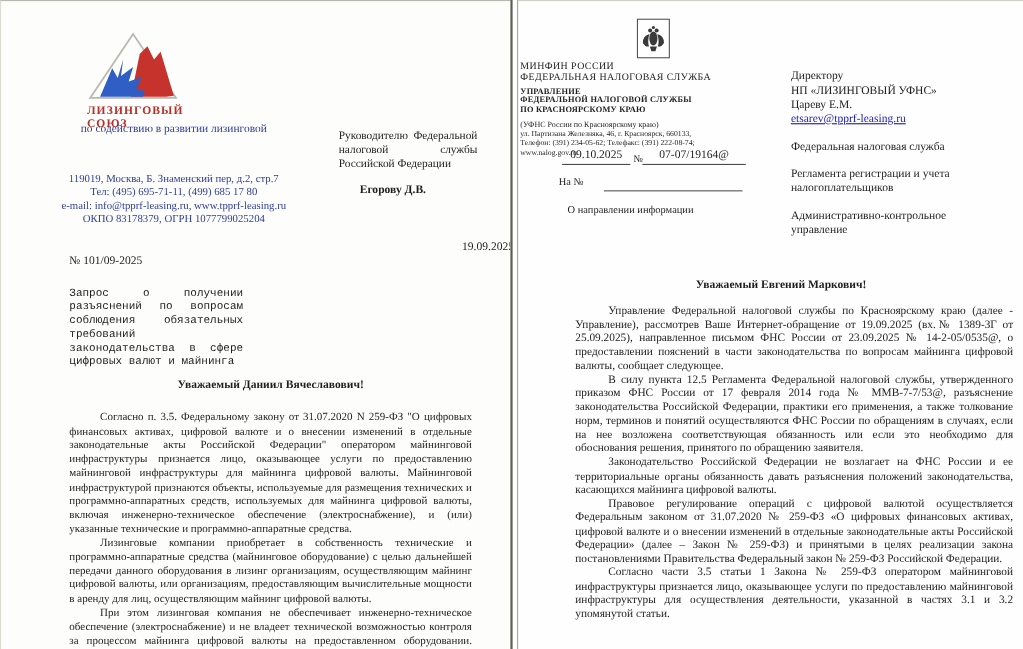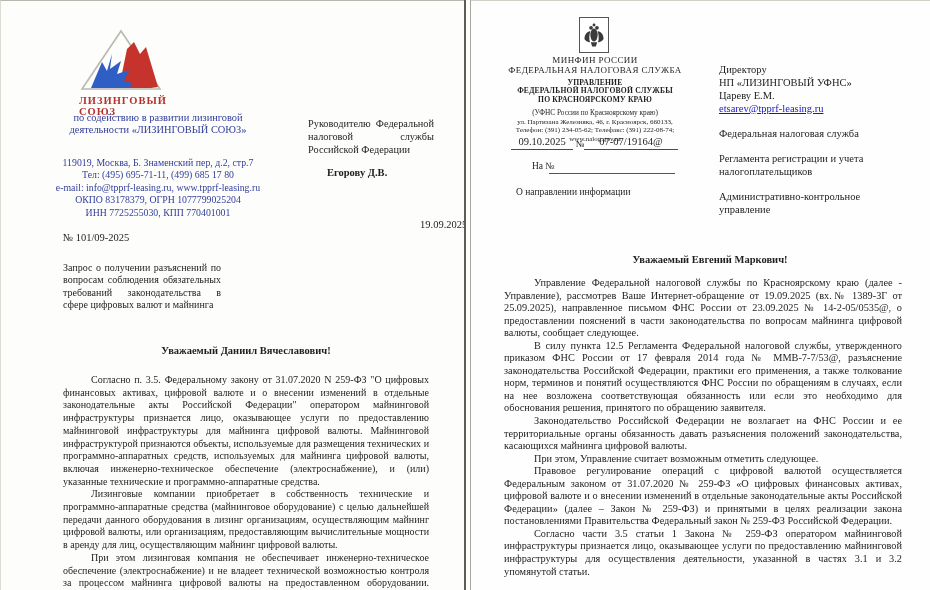--- a/index.html
+++ b/index.html
@@ -22,51 +22,51 @@
                 color:#32409c; font-size:10.4px; line-height:12.2px; }
   .contact-block { left:8px; top:156px; width:298px; text-align:center;
                 color:#32409c; font-size:9.8px; line-height:12.4px; }
 
   .addr-left { left:307px; top:116px; width:126px; text-align:justify;
                font-size:10.3px; line-height:13px; }
   .addr-name { left:307px; top:166px; font-size:10.5px; font-weight:bold;margin-left:19px; }
   .date-left { left:383px; top:218px; font-size:10.5px;margin-left:36px; }
   .ref-left  { left:62px;  top:231px; font-size:10.5px; }
   .subject-left { left:62px; top:261px; width:158px; text-align:justify;
-                  font-size:10px; line-height:12.4px; }
+                  font-size:10px; line-height:12.4px;font-family:Liberation Mono, monospace; }
   .greeting  { width:366px; text-align:center; font-weight:bold; font-size:10.5px; }
   .greet-left { left:62px; top:344px; }
   .body-left { left:62px; top:373px; width:366px; text-align:justify;
                font-size:10px; line-height:12.7px; }
   .body-left p, .body-right p { text-indent:28px; margin:0; }
 
   
   .emblem-box { left:108px; top:16px; width:30px; height:36px;
                 border:1px solid #555; background:#fff; display:flex;
                 align-items:center; justify-content:center; }
-  .fns-head { left:2px; top:55px; width:244px; text-align:center; }
+  .fns-head { left:2px; top:55px; width:244px; text-align:left; }
   .fns-ministry, .fns-service { font-size:9px; line-height:9.6px; letter-spacing:0.4px; }
   .fns-dept { margin-top:4px; font-size:7.6px; line-height:8.3px; font-weight:bold; letter-spacing:0.2px; }
   .fns-ufns { margin-top:5px; font-size:7.3px; line-height:8.6px; }
   .fns-small { font-size:7px; line-height:8.8px; }
 
   .u-line { border-bottom:1px solid #4a4a4a; text-align:center; }
   .date-right { left:40px; top:135px; width:62px; height:14px; font-size:10.5px; }
   .num-sign   { left:105px; top:138px; font-size:9px; }
   .num-right  { left:113px; top:135px; width:94px; height:14px; font-size:10.5px; }
-  .reply-label { left:61px; top:160px; font-size:9.5px; }
+  .reply-label { left:37px; top:160px; font-size:9.5px; }
   .reply-line  { left:78px; top:160px; width:126px; height:13px; border-bottom:1px solid #555; }
   .info-subject { left:45px; top:186px; font-size:9.5px; }
 
   .addr-right { left:248px; top:62px; width:188px; font-size:10.5px; line-height:13px; }
   .addr-right .grp { margin-bottom:12px; }
   .email-link { color:#1717c4; }
 
   .greet-right { left:40px; top:253px; width:398px; }
-  .body-right { left:33px; top:276px; width:398px; text-align:justify;
+  .body-right { left:52px; top:276px; width:398px; text-align:justify;
                 font-size:10.3px; line-height:12.55px; }
   .body-right p { text-indent:30px; }
 </style>
 </head>
 <body>
 
 <div class="canvas">
 
   <section class="page page-left">
 
@@ -75,29 +75,27 @@
         <polygon points="42,2 3,60 81,60" fill="none" stroke="#b9b9b0" stroke-width="1.6"></polygon>
         <polygon points="40,59 48,20 55,13 61,25 67,18 79,58 72,59" fill="#c5332c"></polygon>
         <polygon points="12,59 23,33 28,42 33,25 31,40 42,32 38,45 50,41 45,52 53,54 51,59" fill="#2f5ec4"></polygon>
       </svg>
       <div class="logo-title">ЛИЗИНГОВЫЙ</div>
       <div class="logo-title">СОЮЗ</div>
     </div>
 
     <div class="abs org-block">
       <div>по содействию в развитии лизинговой</div>
-      <div>деятельности «ЛИЗИНГОВЫЙ СОЮЗ»</div>
     </div>
 
     <div class="abs contact-block">
       <div>119019, Москва, Б. Знаменский пер, д.2, стр.7</div>
       <div>Тел: (495) 695-71-11, (499) 685 17 80</div>
       <div>e-mail: info@tpprf-leasing.ru, www.tpprf-leasing.ru</div>
       <div>ОКПО 83178379, ОГРН 1077799025204</div>
-      <div>ИНН 7725255030, КПП 770401001</div>
     </div>
 
     <div class="abs addr-left">Руководителю Федеральной налоговой службы Российской Федерации</div>
     <div class="abs addr-name">Егорову Д.В.</div>
     <div class="abs date-left">19.09.2025</div>
     <div class="abs ref-left">№ 101/09-2025</div>
     <div class="abs subject-left">Запрос о получении разъяснений по вопросам соблюдения обязательных требований законодательства в сфере цифровых валют и майнинга</div>
     <div class="abs greeting greet-left">Уважаемый Даниил Вячеславович!</div>
 
     <div class="abs body-left">
@@ -155,18 +153,17 @@
       <div class="grp">Регламента регистрации и учета налогоплательщиков</div>
       <div class="grp">Административно-контрольное управление</div>
     </div>
 
     <div class="abs greeting greet-right">Уважаемый Евгений Маркович!</div>
 
     <div class="abs body-right">
       <p>Управление Федеральной налоговой службы по Красноярскому краю (далее - Управление), рассмотрев Ваше Интернет-обращение от 19.09.2025 (вх.№ 1389-ЗГ от 25.09.2025), направленное письмом ФНС России от 23.09.2025 № 14-2-05/0535@, о предоставлении пояснений в части законодательства по вопросам майнинга цифровой валюты, сообщает следующее.</p>
       <p>В силу пункта 12.5 Регламента Федеральной налоговой службы, утвержденного приказом ФНС России от 17 февраля 2014 года № ММВ-7-7/53@, разъяснение законодательства Российской Федерации, практики его применения, а также толкование норм, терминов и понятий осуществляются ФНС России по обращениям в случаях, если на нее возложена соответствующая обязанность или если это необходимо для обоснования решения, принятого по обращению заявителя.</p>
       <p>Законодательство Российской Федерации не возлагает на ФНС России и ее территориальные органы обязанность давать разъяснения положений законодательства, касающихся майнинга цифровой валюты.</p>
-      <p>При этом, Управление считает возможным отметить следующее.</p>
       <p>Правовое регулирование операций с цифровой валютой осуществляется Федеральным законом от 31.07.2020 № 259-ФЗ «О цифровых финансовых активах, цифровой валюте и о внесении изменений в отдельные законодательные акты Российской Федерации» (далее – Закон № 259-ФЗ) и принятыми в целях реализации закона постановлениями Правительства Федеральный закон № 259-ФЗ Российской Федерации.</p>
       <p>Согласно части 3.5 статьи 1 Закона № 259-ФЗ оператором майнинговой инфраструктуры признается лицо, оказывающее услуги по предоставлению майнинговой инфраструктуры для осуществления деятельности, указанной в частях 3.1 и 3.2 упомянутой статьи.</p>
     </div>
   </section>
 </div>
 
 </body></html>

